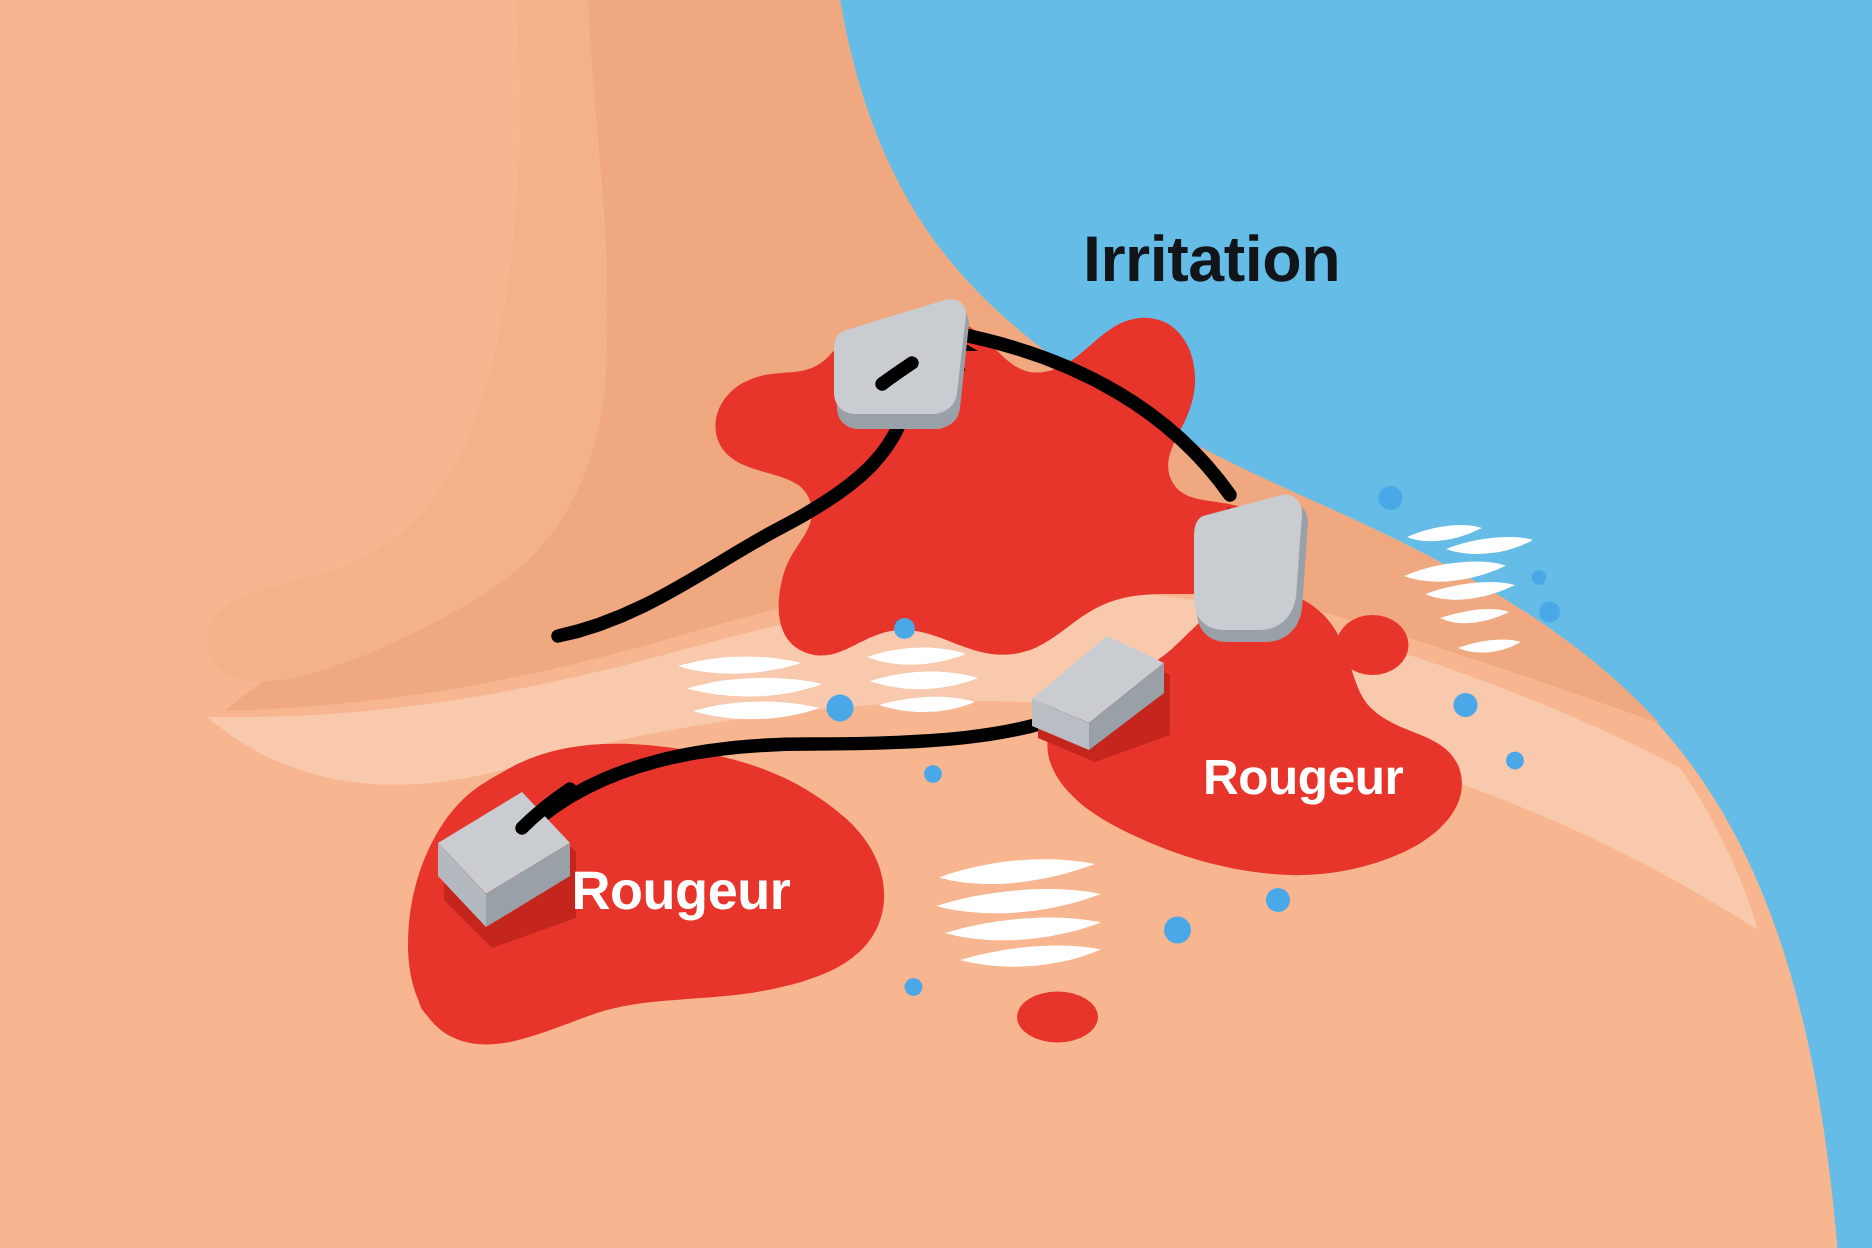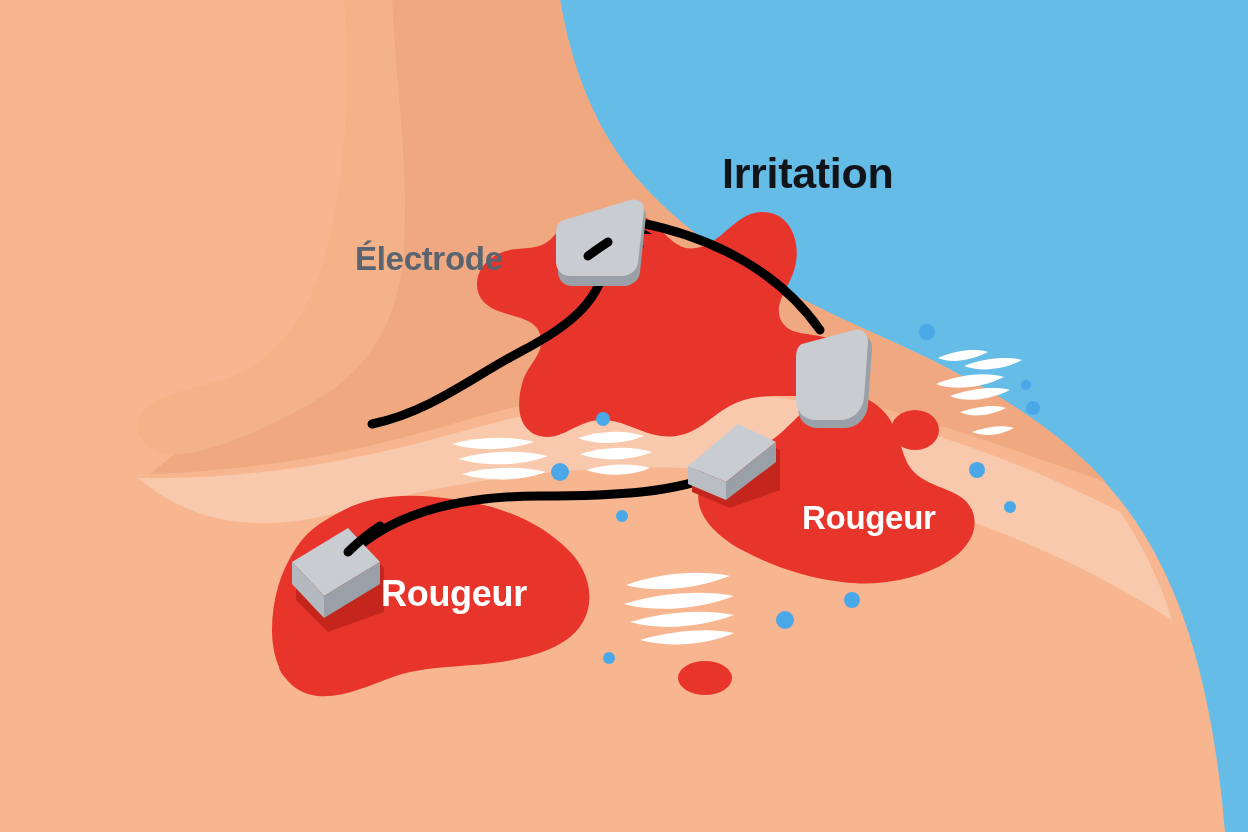--- a/index.html
+++ b/index.html
@@ -244,19 +244,18 @@
 
       <path fill="none" stroke="#000000" stroke-width="9" stroke-linecap="round" d="M348,552 C360,540 368,534 380,526"></path>
 
       <path fill="none" stroke="#000000" stroke-width="9" stroke-linecap="round" d="M588,256 C596,250 602,246 608,242"></path>
 
     </g>
   </svg>
 
   <div class="lbl" id="label-irritation">Irritation</div>
 
-  <div class="lbl" id="label-electrode">Électrode</div>
 
   <div class="lbl" id="label-rougeur-left">Rougeur</div>
 
   <div class="lbl" id="label-rougeur-right">Rougeur</div>
 
 </div>
 
 </body></html>

